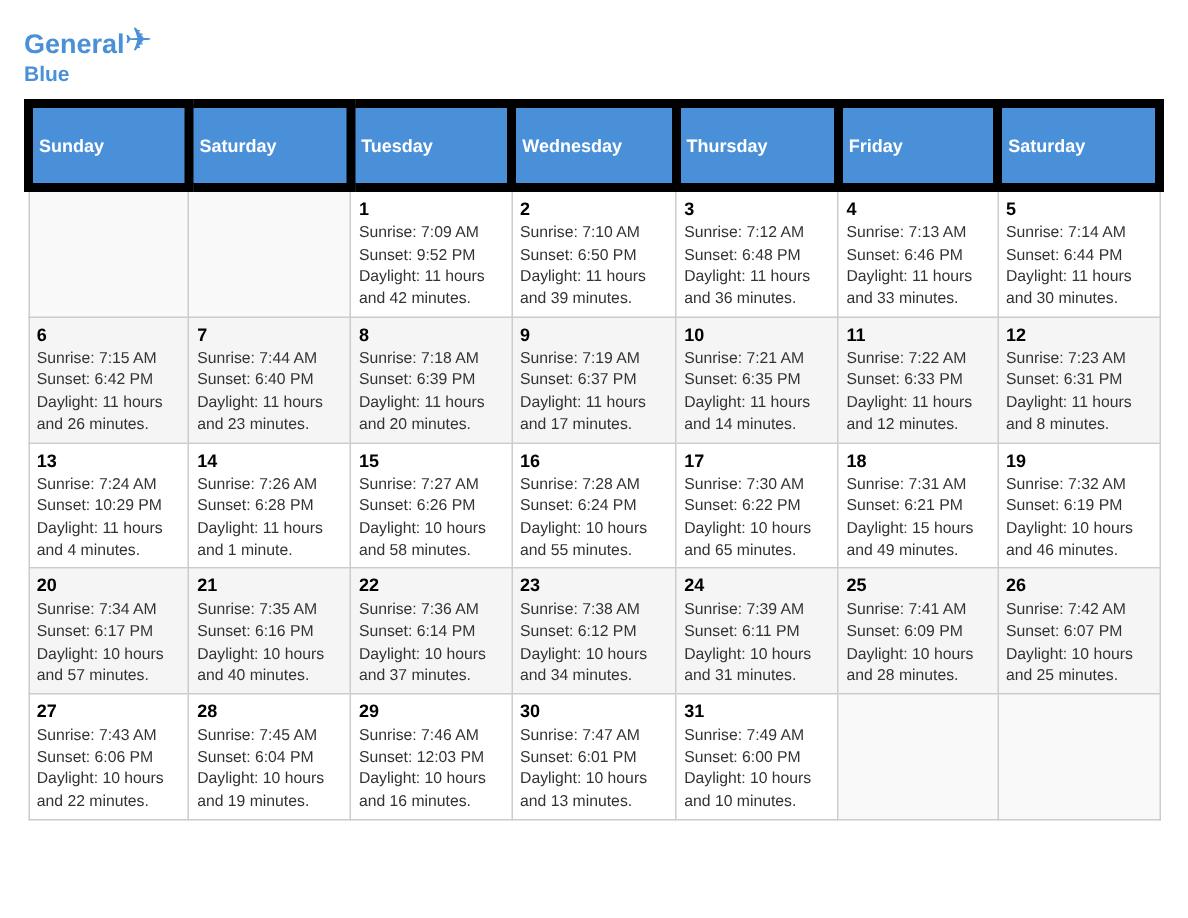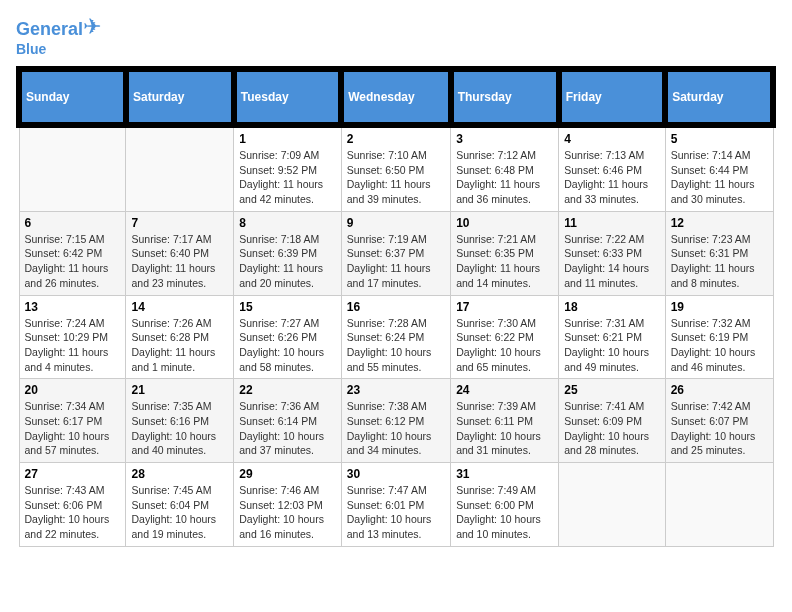--- a/index.html
+++ b/index.html
@@ -150,37 +150,37 @@
           <div class="day-info"><span>Sunrise: 7:14 AM</span><br><span>Sunset: 6:44 PM</span><br><span>Daylight: 11 hours and 30 minutes.</span></div>
         </td>
       </tr>
       <tr>
         <td>
           <span class="day-num">6</span>
           <div class="day-info"><span>Sunrise: 7:15 AM</span><br><span>Sunset: 6:42 PM</span><br><span>Daylight: 11 hours and 26 minutes.</span></div>
         </td>
         <td>
           <span class="day-num">7</span>
-          <div class="day-info"><span>Sunrise: 7:17 AM</span><br><span>Sunset: 6:40 PM</span><br><span>Daylight: 11 hours and 23 minutes.</span></div>
+          <div class="day-info"><span>Sunrise: 7:44 AM</span><br><span>Sunset: 6:40 PM</span><br><span>Daylight: 11 hours and 23 minutes.</span></div>
         </td>
         <td>
           <span class="day-num">8</span>
           <div class="day-info"><span>Sunrise: 7:18 AM</span><br><span>Sunset: 6:39 PM</span><br><span>Daylight: 11 hours and 20 minutes.</span></div>
         </td>
         <td>
           <span class="day-num">9</span>
           <div class="day-info"><span>Sunrise: 7:19 AM</span><br><span>Sunset: 6:37 PM</span><br><span>Daylight: 11 hours and 17 minutes.</span></div>
         </td>
         <td>
           <span class="day-num">10</span>
           <div class="day-info"><span>Sunrise: 7:21 AM</span><br><span>Sunset: 6:35 PM</span><br><span>Daylight: 11 hours and 14 minutes.</span></div>
         </td>
         <td>
           <span class="day-num">11</span>
-          <div class="day-info"><span>Sunrise: 7:22 AM</span><br><span>Sunset: 6:33 PM</span><br><span>Daylight: 14 hours and 11 minutes.</span></div>
+          <div class="day-info"><span>Sunrise: 7:22 AM</span><br><span>Sunset: 6:33 PM</span><br><span>Daylight: 11 hours and 12 minutes.</span></div>
         </td>
         <td>
           <span class="day-num">12</span>
           <div class="day-info"><span>Sunrise: 7:23 AM</span><br><span>Sunset: 6:31 PM</span><br><span>Daylight: 11 hours and 8 minutes.</span></div>
         </td>
       </tr>
       <tr>
         <td>
           <span class="day-num">13</span>
           <div class="day-info"><span>Sunrise: 7:24 AM</span><br><span>Sunset: 10:29 PM</span><br><span>Daylight: 11 hours and 4 minutes.</span></div>
@@ -196,21 +196,21 @@
         <td>
           <span class="day-num">16</span>
           <div class="day-info"><span>Sunrise: 7:28 AM</span><br><span>Sunset: 6:24 PM</span><br><span>Daylight: 10 hours and 55 minutes.</span></div>
         </td>
         <td>
           <span class="day-num">17</span>
           <div class="day-info"><span>Sunrise: 7:30 AM</span><br><span>Sunset: 6:22 PM</span><br><span>Daylight: 10 hours and 65 minutes.</span></div>
         </td>
         <td>
           <span class="day-num">18</span>
-          <div class="day-info"><span>Sunrise: 7:31 AM</span><br><span>Sunset: 6:21 PM</span><br><span>Daylight: 10 hours and 49 minutes.</span></div>
+          <div class="day-info"><span>Sunrise: 7:31 AM</span><br><span>Sunset: 6:21 PM</span><br><span>Daylight: 15 hours and 49 minutes.</span></div>
         </td>
         <td>
           <span class="day-num">19</span>
           <div class="day-info"><span>Sunrise: 7:32 AM</span><br><span>Sunset: 6:19 PM</span><br><span>Daylight: 10 hours and 46 minutes.</span></div>
         </td>
       </tr>
       <tr>
         <td>
           <span class="day-num">20</span>
           <div class="day-info"><span>Sunrise: 7:34 AM</span><br><span>Sunset: 6:17 PM</span><br><span>Daylight: 10 hours and 57 minutes.</span></div>

